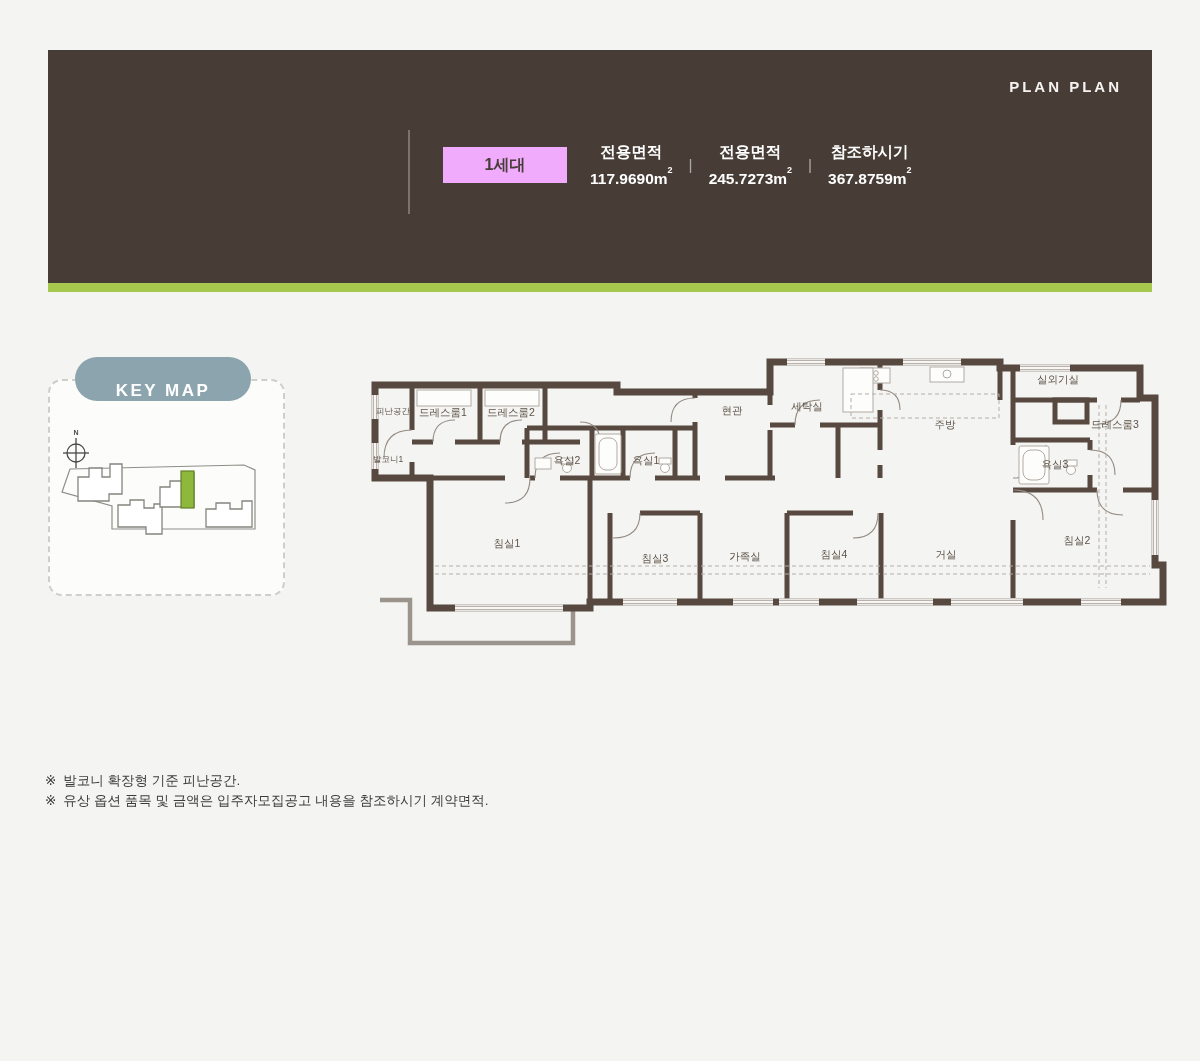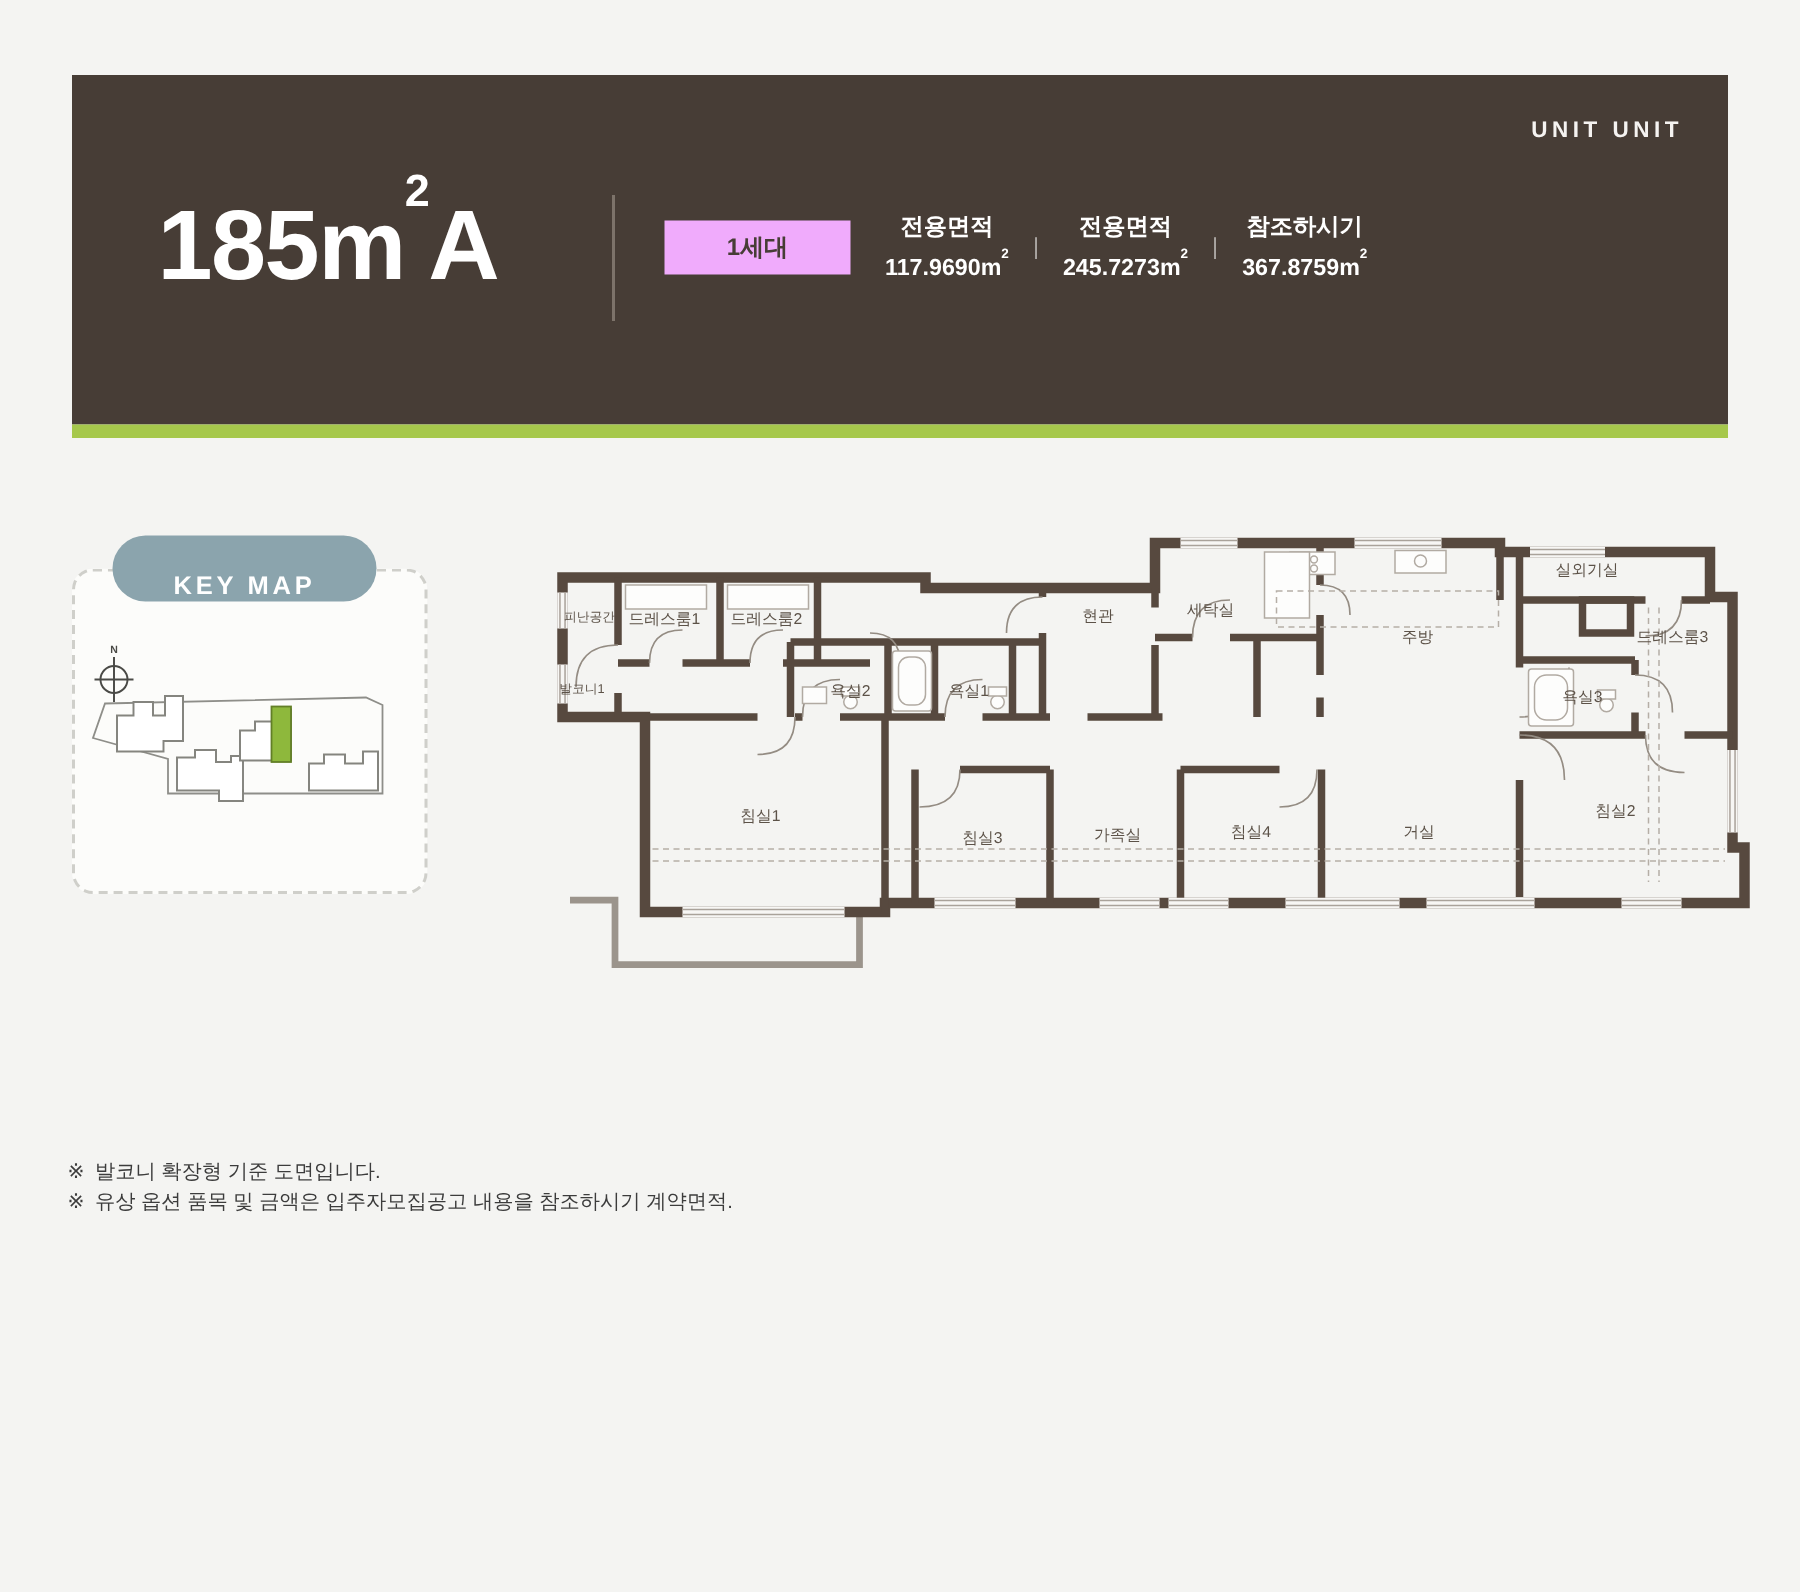--- a/index.html
+++ b/index.html
@@ -78,22 +78,21 @@
     color:#3c3c3c;font-size:13.5px;line-height:20px;
   }
   .notes .note-line{display:flex;gap:7px;}
 </style>
 </head>
 <body>
 
 <div class="stage">
 
   <div class="header">
-    <div class="unit-plan">UNIT UNIT</div>
-    <div class="plan-title"><span>185m</span><sup>2</sup><span>A</span></div>
+    <div class="unit-plan">PLAN PLAN</div>
     <div class="title-divider"></div>
     <div class="badge">1세대</div>
     <div class="areas">
       <div class="pair">
         <span>전용면적</span>
         <span><span>117.9690m</span><sup>2</sup></span>
       </div>
       <span class="sep">|</span>
       <div class="pair">
         <span>전용면적</span>
@@ -276,21 +275,21 @@
       <text x="390" y="210">가족실</text>
       <text x="479" y="208">침실4</text>
       <text x="591" y="208">거실</text>
       <text x="722" y="194">침실2</text>
     </g>
   </svg>
 
   <div class="notes">
     <div class="note-line">
       <span>※</span>
-      <span>발코니 확장형 기준 도면입니다.</span>
+      <span>발코니 확장형 기준 피난공간.</span>
     </div>
     <div class="note-line">
       <span>※</span>
       <span>유상 옵션 품목 및 금액은 입주자모집공고 내용을 참조하시기 계약면적.</span>
     </div>
   </div>
 
 </div>
 
 </body></html>

